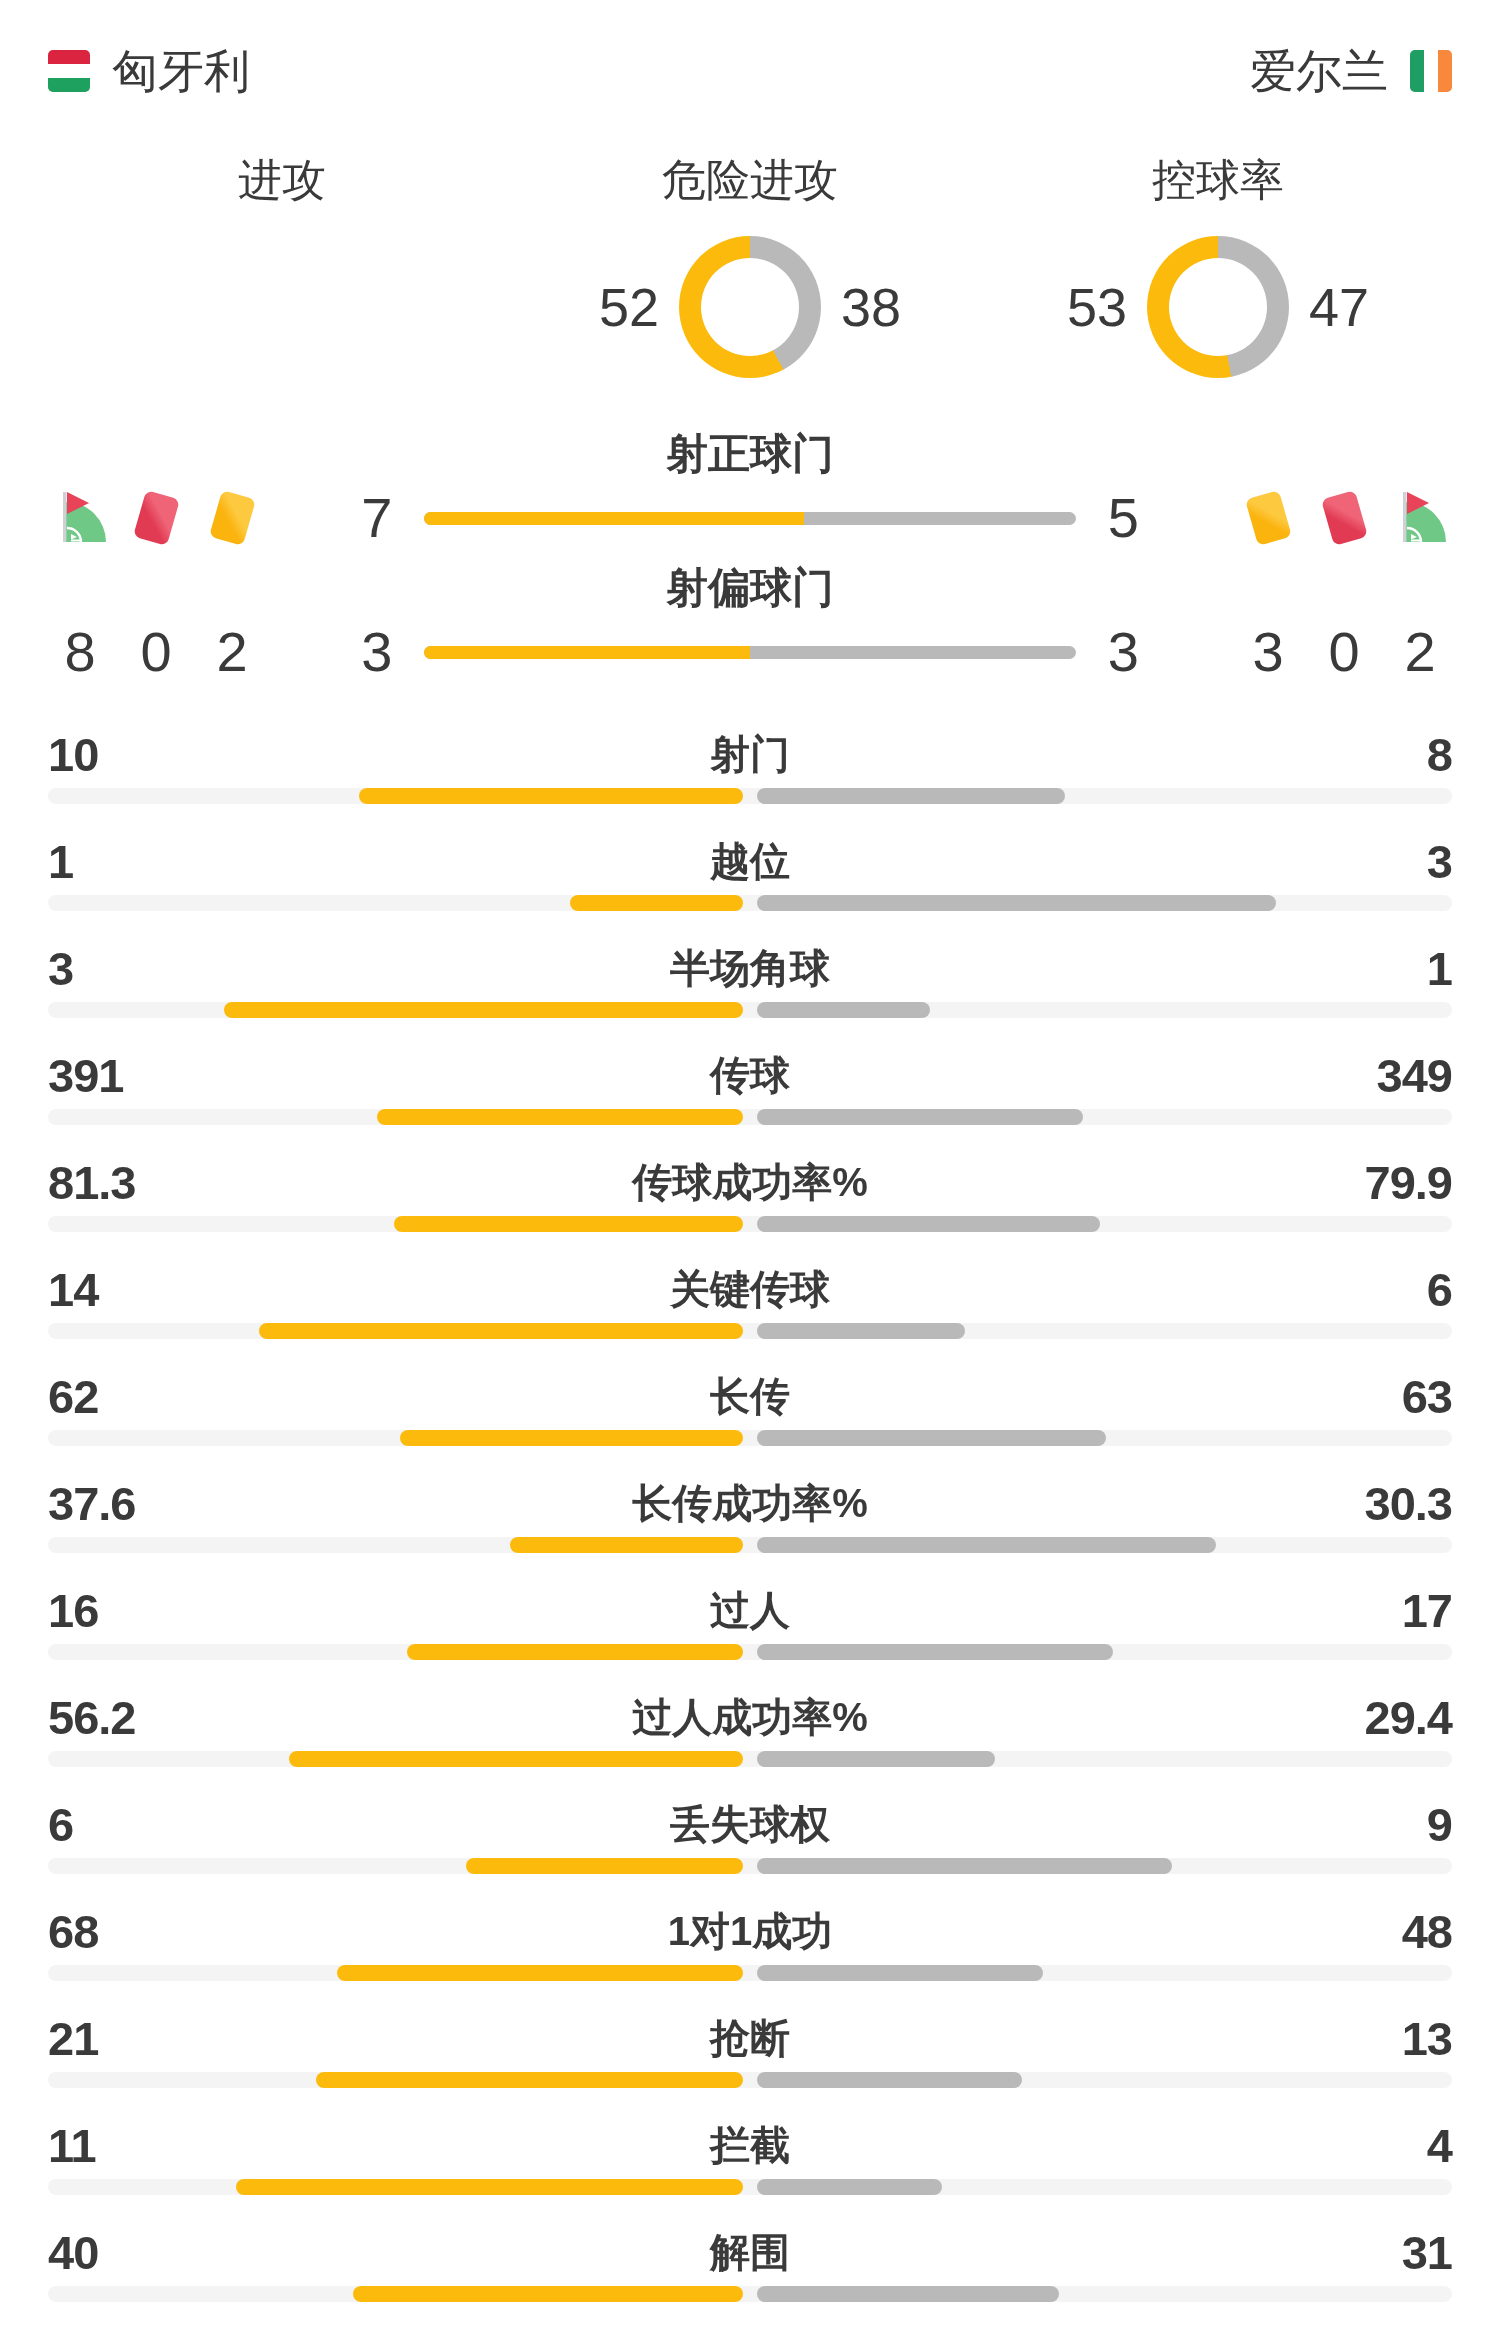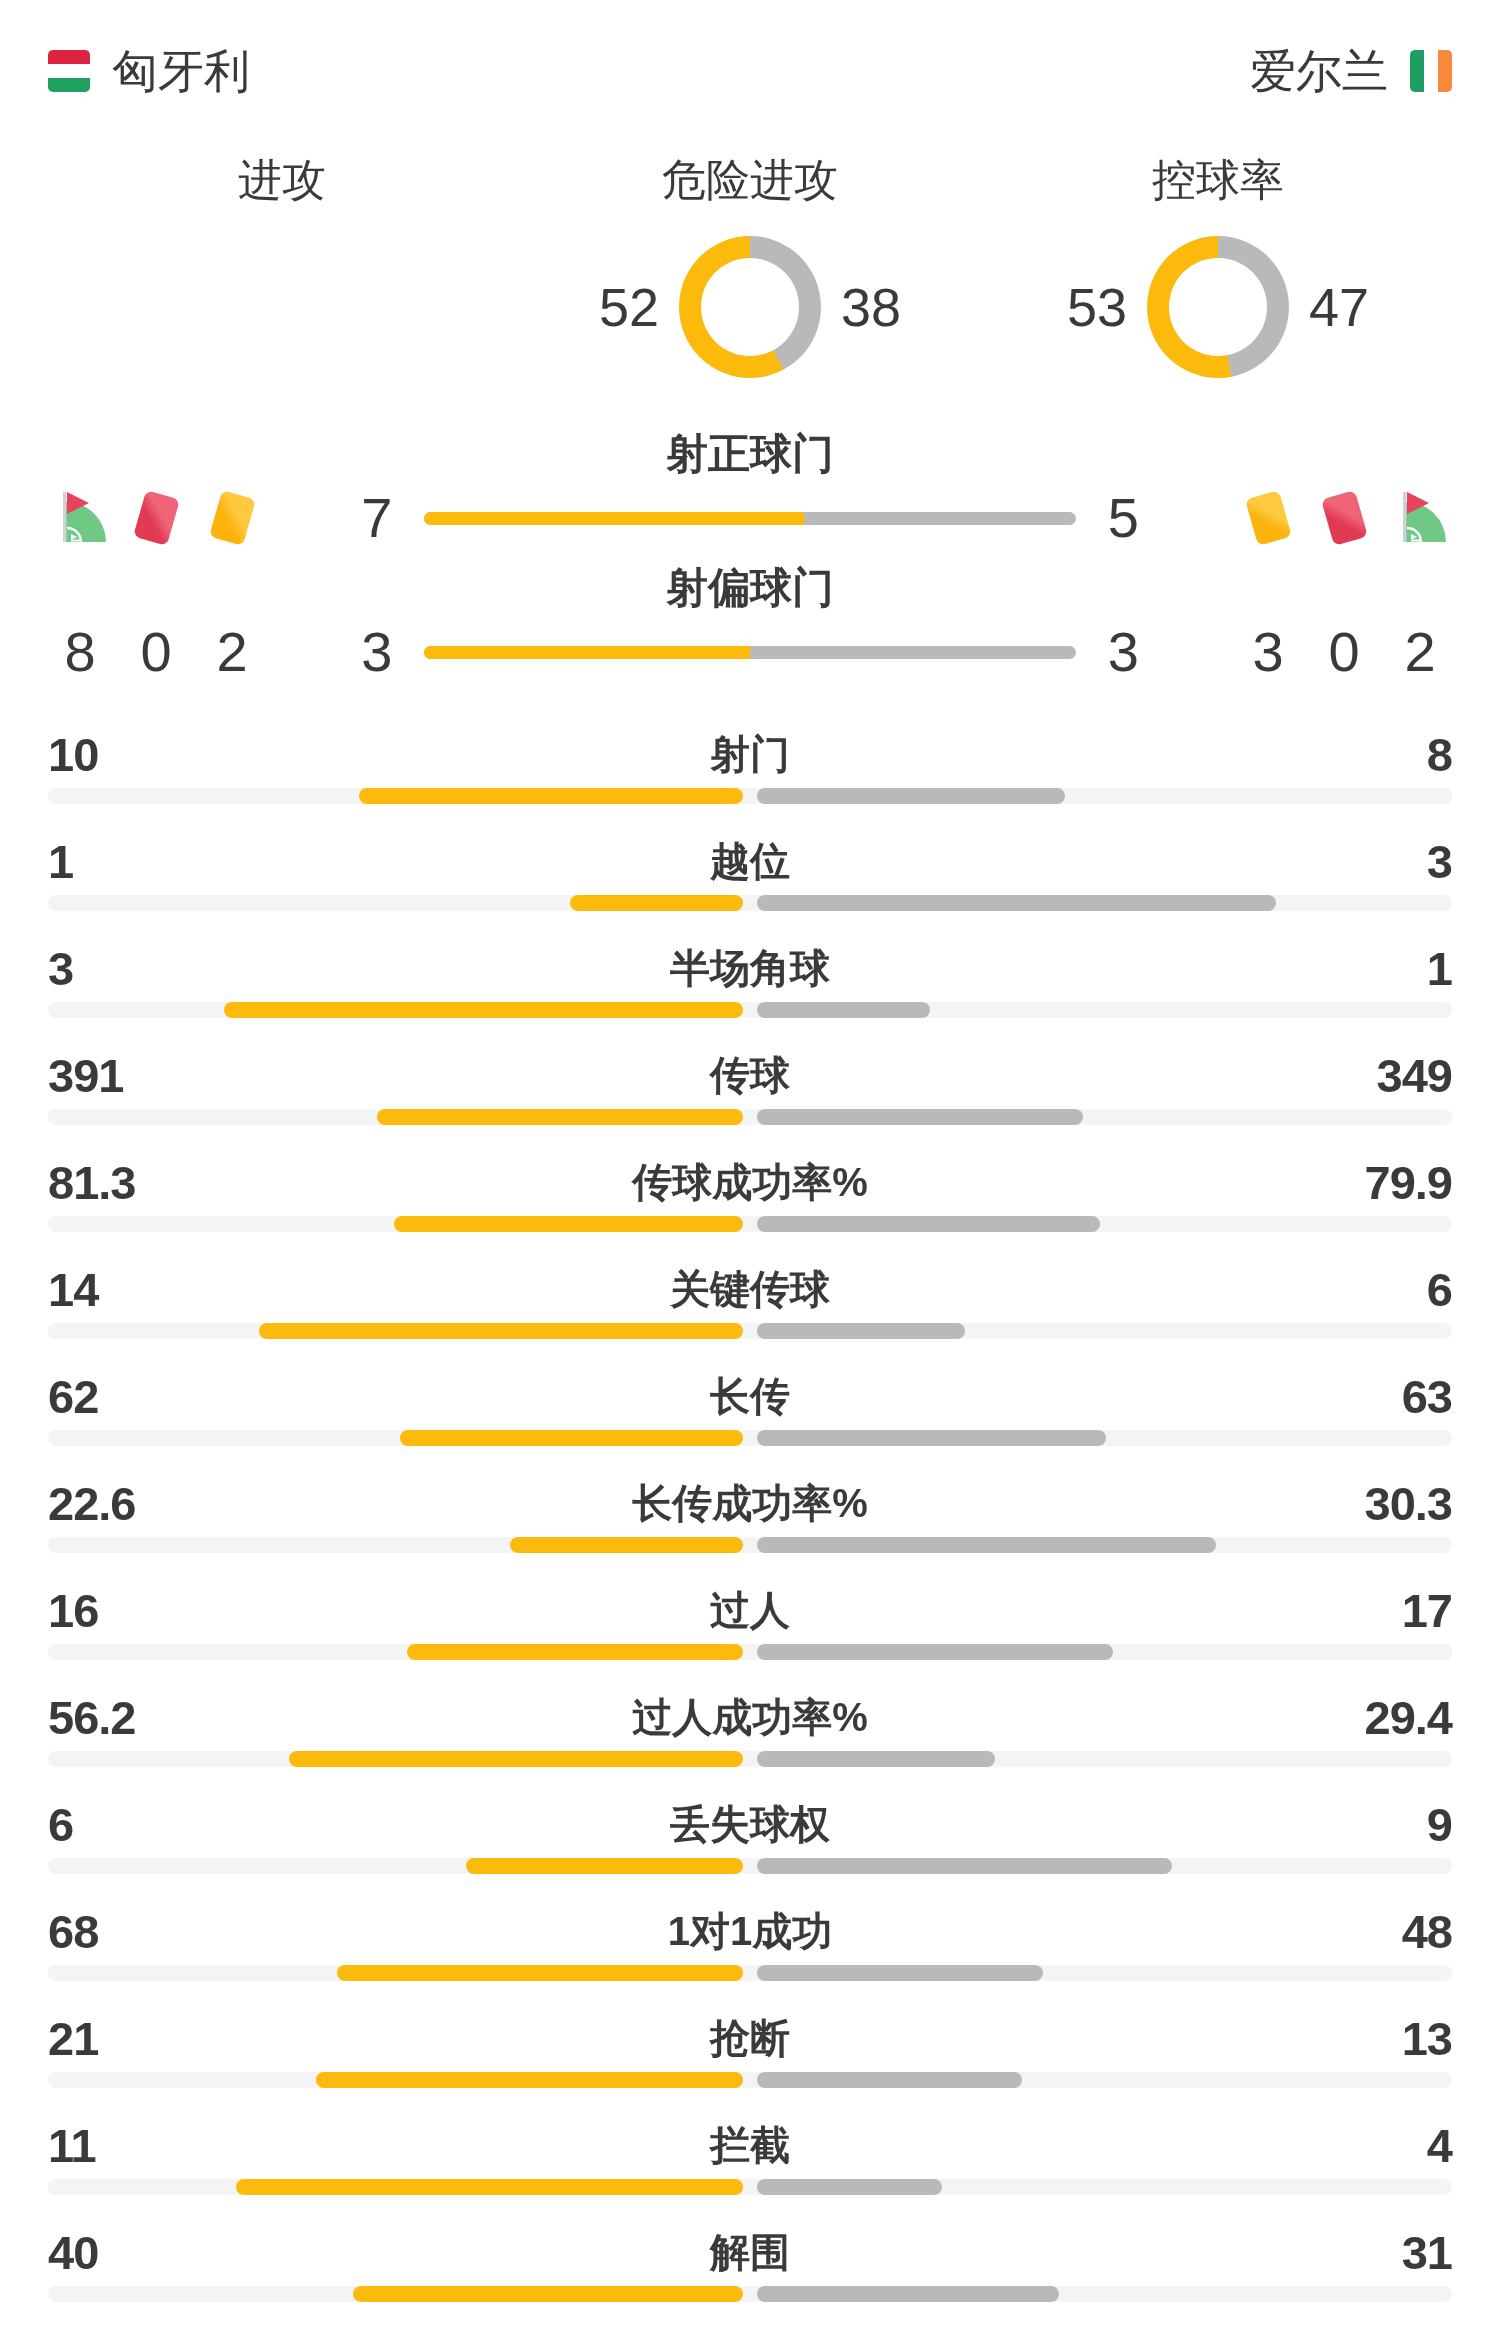--- a/index.html
+++ b/index.html
@@ -254,21 +254,21 @@
       <div class="stat-val away">63</div>
     </div>
     <div class="track" style="background: rgb(244, 244, 244);">
       <div class="bar bar-home" style="width: 343px; background: rgb(251, 186, 12);"></div>
       <div class="bar bar-away" style="width: 349px; background: rgb(185, 185, 185);"></div>
     </div>
   </div>
 
   <div class="stat-row">
     <div class="stat-line">
-      <div class="stat-val home">22.6</div>
+      <div class="stat-val home">37.6</div>
       <div class="stat-label">长传成功率%</div>
       <div class="stat-val away">30.3</div>
     </div>
     <div class="track" style="background: rgb(244, 244, 244);">
       <div class="bar bar-home" style="width: 233px; background: rgb(251, 186, 12);"></div>
       <div class="bar bar-away" style="width: 459px; background: rgb(185, 185, 185);"></div>
     </div>
   </div>
 
   <div class="stat-row">

